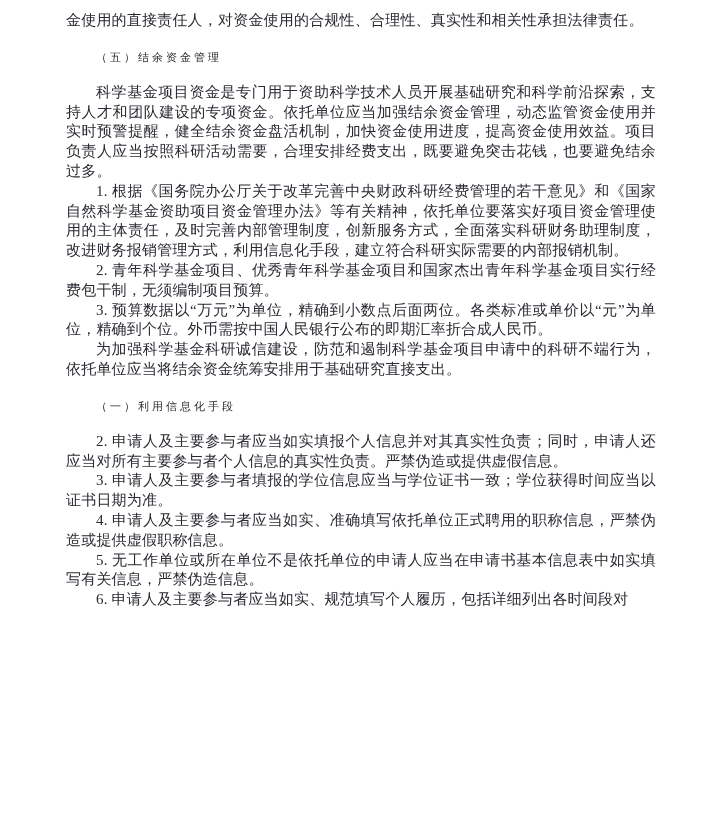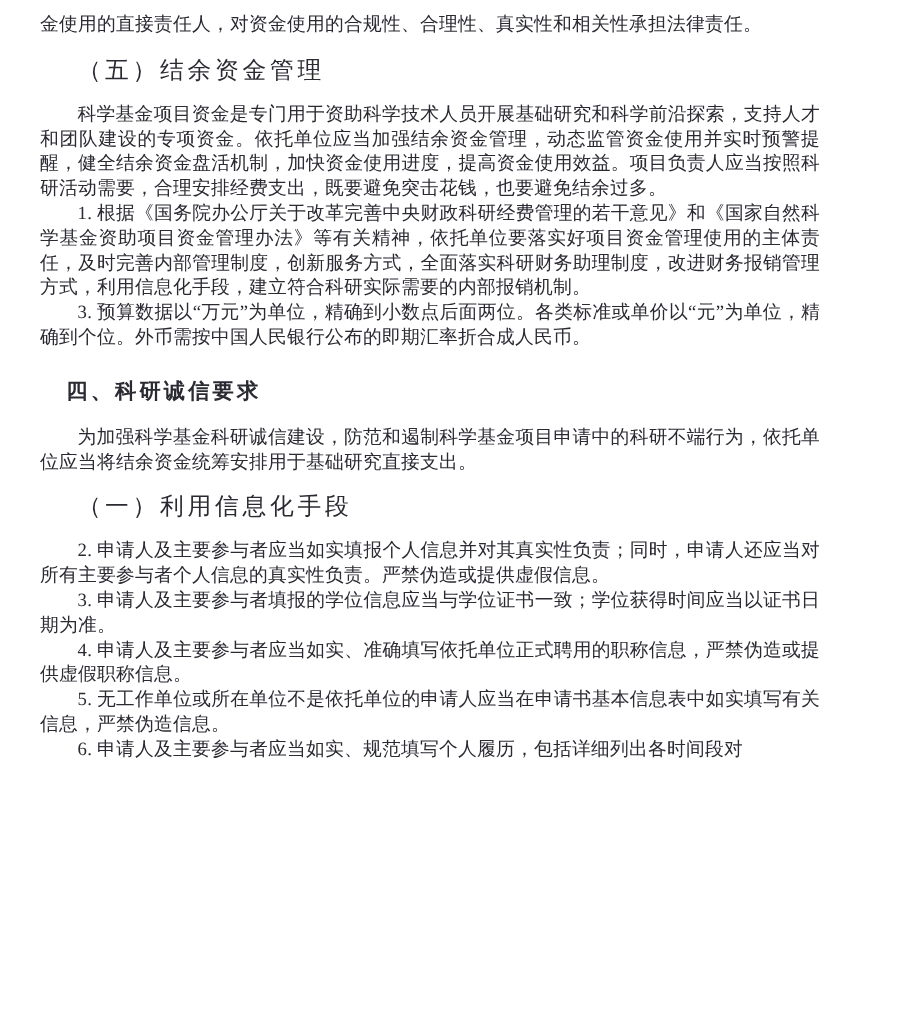--- a/index.html
+++ b/index.html
@@ -8,35 +8,35 @@
     width: 722px;
     height: 825px;
     overflow: hidden;
     font-family: "Liberation Serif", "DejaVu Serif", serif;
     color: #2a2a32;
   }
   .page {
     width: 722px;
     height: 825px;
     background: #ffffff;
-    padding: 11px 66px 20px 32px;
+    padding: 11px 66px 20px 66px;
   }
   .doc p {
     font-size: 15px;
     line-height: 19.8px;
     letter-spacing: 0.2px;
     text-align: justify;
     text-indent: 2em;
     margin: 0;
   }
   .doc p.no-indent {
     text-indent: 0;
   }
   .doc .sub-heading {
-    font-size: 19px;
+    font-size: 11px;
     line-height: 20px;
     letter-spacing: 3px;
     text-indent: 30px;
     text-align: left;
     margin: 16px 0 16px 0;
     font-weight: normal;
   }
   .doc .major-heading {
     font-family: "Liberation Sans", "DejaVu Sans", sans-serif;
     font-weight: bold;
@@ -50,22 +50,22 @@
 </style>
 </head>
 <body>
 
 <div class="page">
   <div class="doc">
     <p class="no-indent">金使用的直接责任人，对资金使用的合规性、合理性、真实性和相关性承担法律责任。</p>
     <p class="sub-heading">（五）结余资金管理</p>
     <p>科学基金项目资金是专门用于资助科学技术人员开展基础研究和科学前沿探索，支持人才和团队建设的专项资金。依托单位应当加强结余资金管理，动态监管资金使用并实时预警提醒，健全结余资金盘活机制，加快资金使用进度，提高资金使用效益。项目负责人应当按照科研活动需要，合理安排经费支出，既要避免突击花钱，也要避免结余过多。</p>
     <p>1. 根据《国务院办公厅关于改革完善中央财政科研经费管理的若干意见》和《国家自然科学基金资助项目资金管理办法》等有关精神，依托单位要落实好项目资金管理使用的主体责任，及时完善内部管理制度，创新服务方式，全面落实科研财务助理制度，改进财务报销管理方式，利用信息化手段，建立符合科研实际需要的内部报销机制。</p>
+    <p>2. 青年科学基金项目、优秀青年科学基金项目和国家杰出青年科学基金项目实行经费包干制，无须编制项目预算。</p>
     <p>3. 预算数据以“万元”为单位，精确到小数点后面两位。各类标准或单价以“元”为单位，精确到个位。外币需按中国人民银行公布的即期汇率折合成人民币。</p>
-    <p class="major-heading">四、科研诚信要求</p>
     <p>为加强科学基金科研诚信建设，防范和遏制科学基金项目申请中的科研不端行为，依托单位应当将结余资金统筹安排用于基础研究直接支出。</p>
     <p class="sub-heading">（一）利用信息化手段</p>
     <p>2. 申请人及主要参与者应当如实填报个人信息并对其真实性负责；同时，申请人还应当对所有主要参与者个人信息的真实性负责。严禁伪造或提供虚假信息。</p>
     <p>3. 申请人及主要参与者填报的学位信息应当与学位证书一致；学位获得时间应当以证书日期为准。</p>
     <p>4. 申请人及主要参与者应当如实、准确填写依托单位正式聘用的职称信息，严禁伪造或提供虚假职称信息。</p>
     <p>5. 无工作单位或所在单位不是依托单位的申请人应当在申请书基本信息表中如实填写有关信息，严禁伪造信息。</p>
     <p>6. 申请人及主要参与者应当如实、规范填写个人履历，包括详细列出各时间段对</p>
   </div>
 </div>
 

